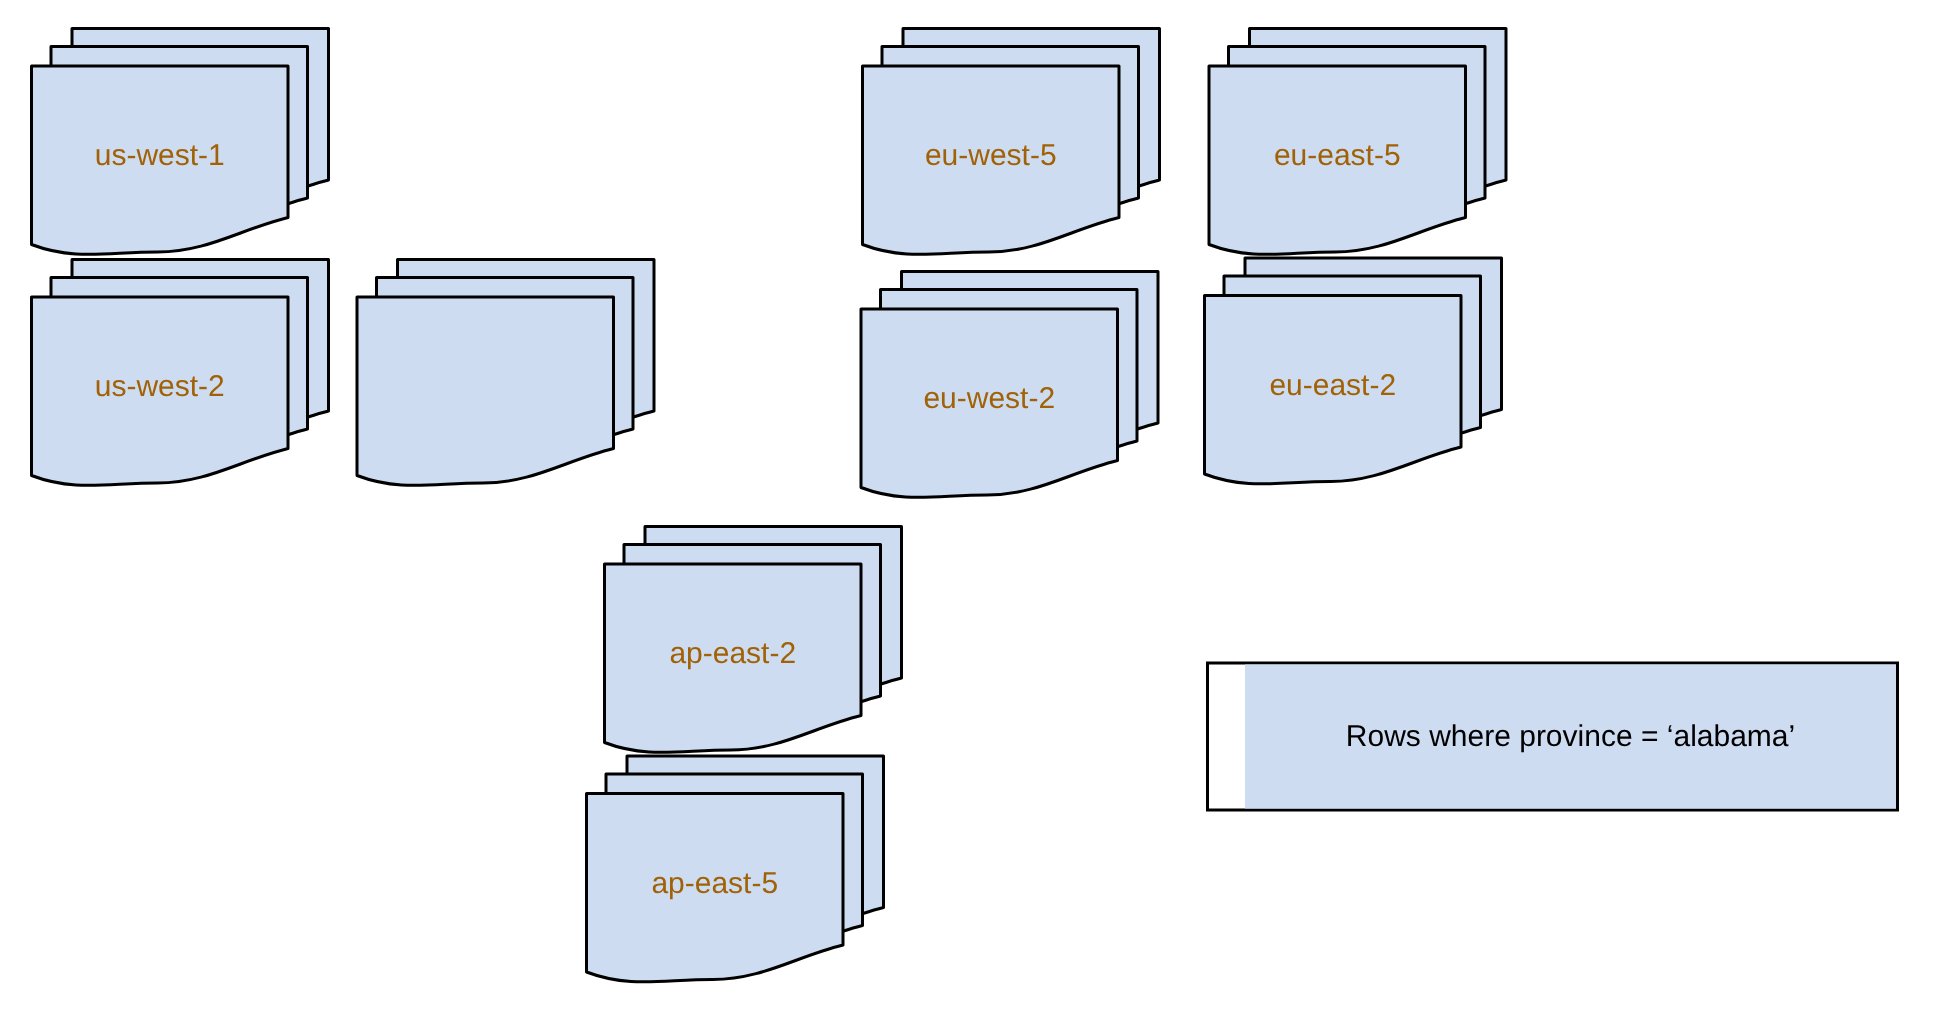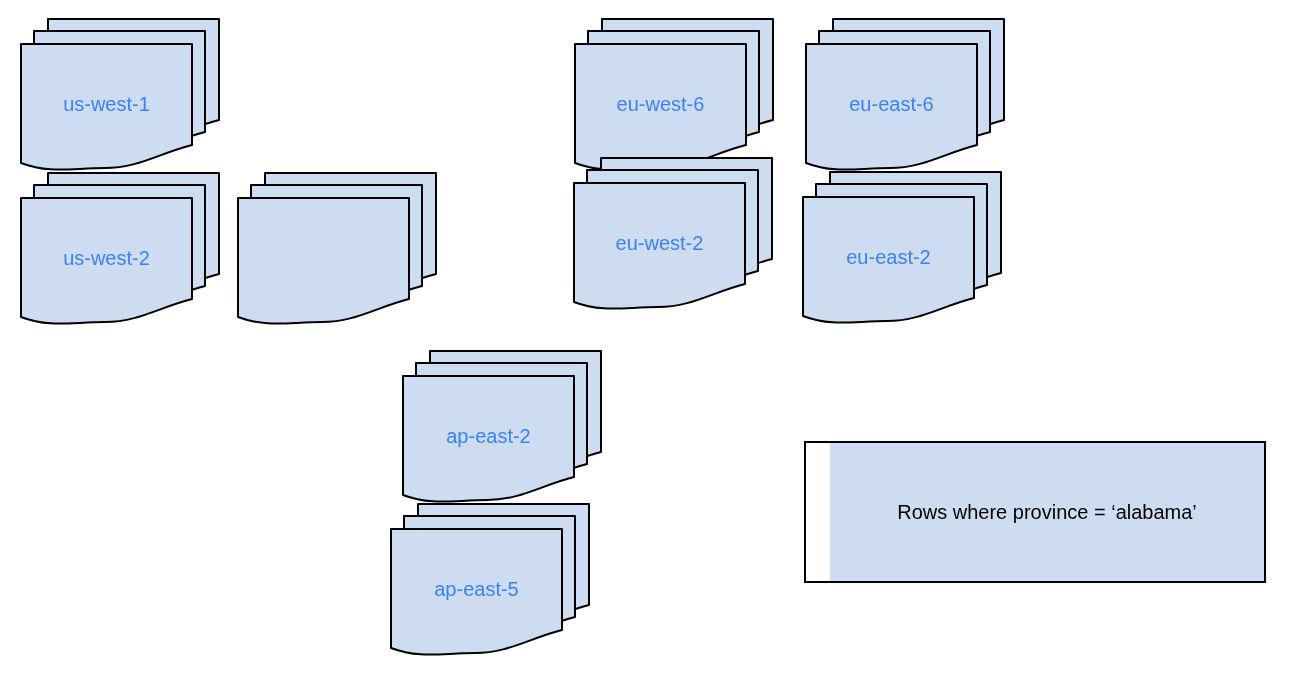--- a/index.html
+++ b/index.html
@@ -39,31 +39,31 @@
   .doc-label {
     position: absolute;
     left: 0;
     top: 25px;
     width: 173px;
     height: 122px;
     display: flex;
     align-items: center;
     justify-content: center;
     font-size: 20px;
-    color: #3b82f6;
+    color: #a16207;
     white-space: nowrap;
     pointer-events: none;
     text-align: center;
   }
   .legend {
     position: absolute;
     left: 804px;
     top: 441px;
     width: 462px;
-    height: 142px;
+    height: 100px;
     box-sizing: border-box;
     border: 2px solid #000;
     display: flex;
     flex-direction: row;
     padding-left: 24px;
   }
   .legend-row {
     flex: 1;
     display: flex;
     align-items: center;
@@ -99,34 +99,34 @@
   <div class="stack" style="left:574px; top:18px;">
     <svg class="doc back" width="173" height="131" viewBox="0 0 173 131">
         <path d="M1,1 H172 V102 C140,110 118,125 85,125 C52,125 30,131 1,120 Z"></path>
       </svg>
     <svg class="doc mid" width="173" height="131" viewBox="0 0 173 131">
         <path d="M1,1 H172 V102 C140,110 118,125 85,125 C52,125 30,131 1,120 Z"></path>
       </svg>
     <svg class="doc front" width="173" height="131" viewBox="0 0 173 131">
         <path d="M1,1 H172 V102 C140,110 118,125 85,125 C52,125 30,131 1,120 Z"></path>
       </svg>
-    <div class="doc-label">eu-west-6</div>
+    <div class="doc-label">eu-west-5</div>
   </div>
 
   <div class="stack" style="left:805px; top:18px;">
     <svg class="doc back" width="173" height="131" viewBox="0 0 173 131">
         <path d="M1,1 H172 V102 C140,110 118,125 85,125 C52,125 30,131 1,120 Z"></path>
       </svg>
     <svg class="doc mid" width="173" height="131" viewBox="0 0 173 131">
         <path d="M1,1 H172 V102 C140,110 118,125 85,125 C52,125 30,131 1,120 Z"></path>
       </svg>
     <svg class="doc front" width="173" height="131" viewBox="0 0 173 131">
         <path d="M1,1 H172 V102 C140,110 118,125 85,125 C52,125 30,131 1,120 Z"></path>
       </svg>
-    <div class="doc-label">eu-east-6</div>
+    <div class="doc-label">eu-east-5</div>
   </div>
 
   <div class="stack" style="left:20px; top:172px;">
     <svg class="doc back" width="173" height="131" viewBox="0 0 173 131">
         <path d="M1,1 H172 V102 C140,110 118,125 85,125 C52,125 30,131 1,120 Z"></path>
       </svg>
     <svg class="doc mid" width="173" height="131" viewBox="0 0 173 131">
         <path d="M1,1 H172 V102 C140,110 118,125 85,125 C52,125 30,131 1,120 Z"></path>
       </svg>
     <svg class="doc front" width="173" height="131" viewBox="0 0 173 131">
@@ -140,21 +140,21 @@
         <path d="M1,1 H172 V102 C140,110 118,125 85,125 C52,125 30,131 1,120 Z"></path>
       </svg>
     <svg class="doc mid" width="173" height="131" viewBox="0 0 173 131">
         <path d="M1,1 H172 V102 C140,110 118,125 85,125 C52,125 30,131 1,120 Z"></path>
       </svg>
     <svg class="doc front" width="173" height="131" viewBox="0 0 173 131">
         <path d="M1,1 H172 V102 C140,110 118,125 85,125 C52,125 30,131 1,120 Z"></path>
       </svg>
   </div>
 
-  <div class="stack" style="left:573px; top:157px;">
+  <div class="stack" style="left:573px; top:180px;">
     <svg class="doc back" width="173" height="131" viewBox="0 0 173 131">
         <path d="M1,1 H172 V102 C140,110 118,125 85,125 C52,125 30,131 1,120 Z"></path>
       </svg>
     <svg class="doc mid" width="173" height="131" viewBox="0 0 173 131">
         <path d="M1,1 H172 V102 C140,110 118,125 85,125 C52,125 30,131 1,120 Z"></path>
       </svg>
     <svg class="doc front" width="173" height="131" viewBox="0 0 173 131">
         <path d="M1,1 H172 V102 C140,110 118,125 85,125 C52,125 30,131 1,120 Z"></path>
       </svg>
     <div class="doc-label">eu-west-2</div>

